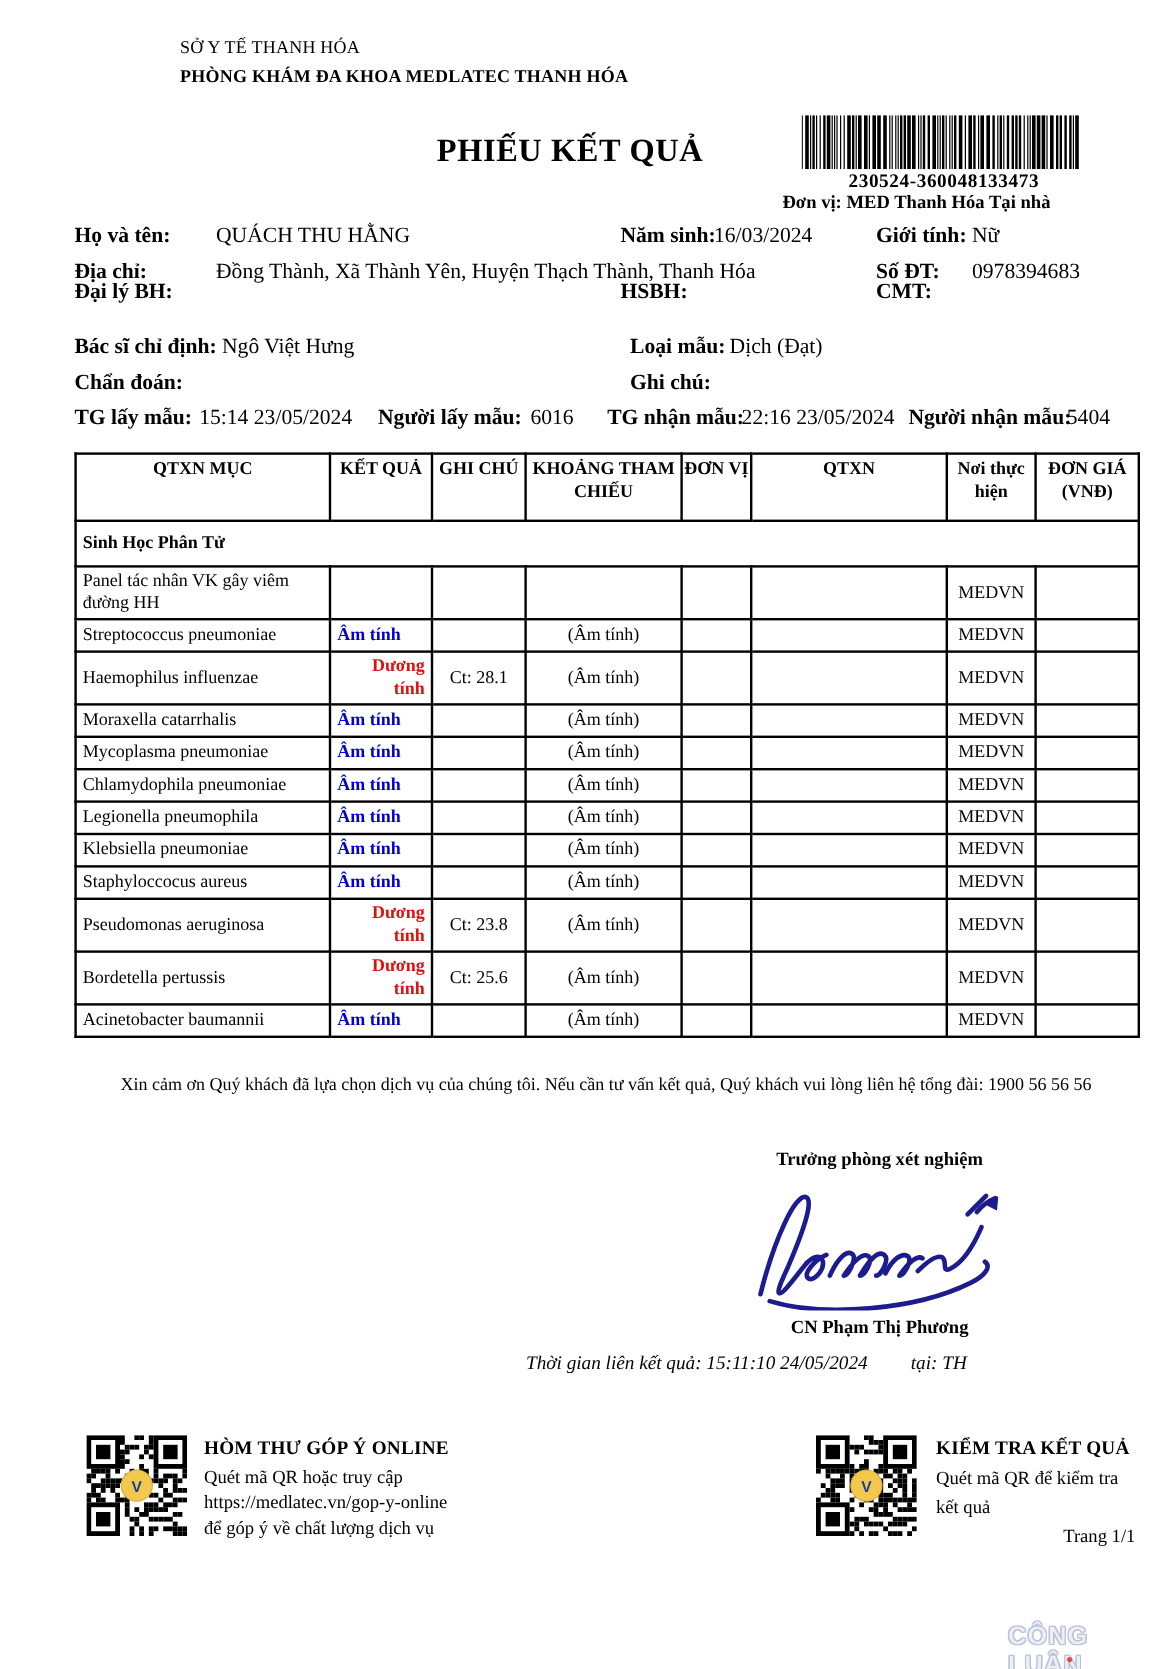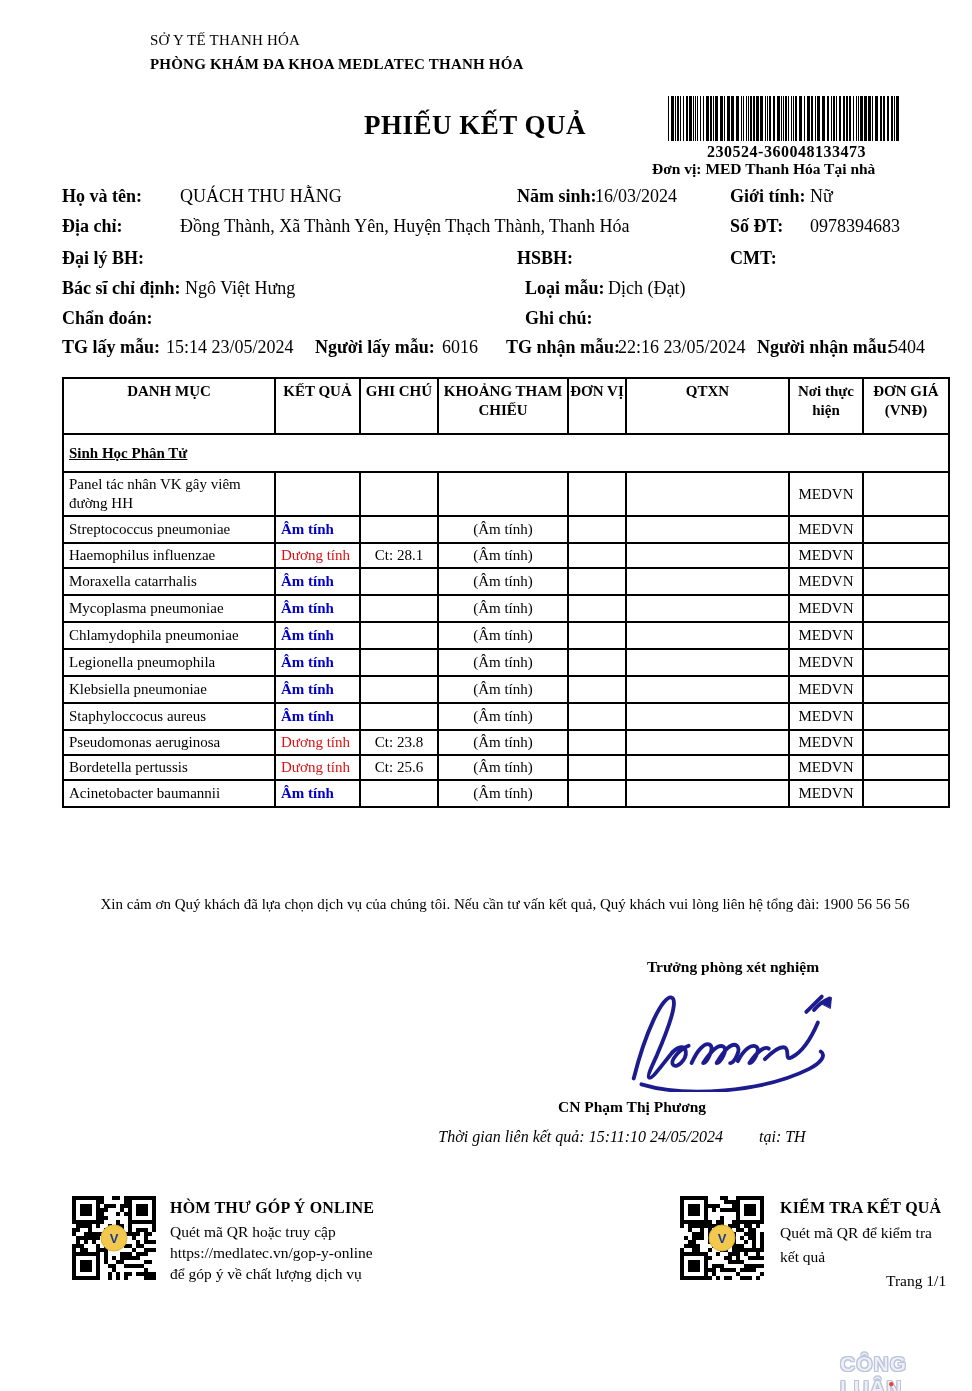--- a/index.html
+++ b/index.html
@@ -28,29 +28,29 @@
   .info .lbl { font-weight:bold; position:absolute; }
   .info .val { position:absolute; }
 
   
   .results { position:absolute; left:62px; top:377px; }
   table { border-collapse:collapse; table-layout:fixed; width:886px; }
   th, td { border:2px solid #000; font-size:15px; line-height:19px; }
   th { font-weight:bold; text-align:center; vertical-align:top; padding:3px 1px; height:56px; }
   td { padding:2px 5px; vertical-align:middle; }
   tr.single { height:27px; }
-  td.c-section { font-weight:bold; text-decoration:underline; padding:3px 5px; height:38px; }
+  td.c-section { font-weight:bold; padding:3px 5px; height:38px; }
   td.c-result.neg { color:var(--neg); font-weight:bold; }
-  td.c-result.pos { color:var(--pos); font-weight:normal; }
+  td.c-result.pos { color:var(--pos); font-weight:bold; text-align:right; }
   td.c-note, td.c-ref, td.c-site { text-align:center; }
 
   
   .thanks { font-size:15px; text-align:center; width:886px; white-space:nowrap; }
   .head-title { font-size:15.5px; font-weight:bold; text-align:center; width:350px; }
-  .head-name { font-size:15.5px; font-weight:bold; text-align:left; width:350px; }
+  .head-name { font-size:15.5px; font-weight:bold; text-align:center; width:350px; }
   .approval { font-size:16px; font-style:italic; text-align:center; width:580px; }
   .approval .gap { display:inline-block; width:28px; }
   .qr-title { font-size:16px; font-weight:bold; letter-spacing:.2px; }
   .qr-text { font-size:15.5px; line-height:21px; margin-top:4px; }
   .page-num { font-size:15.5px; }
   .watermark {
     font-family:"Liberation Sans",sans-serif; font-weight:bold; font-size:21px; letter-spacing:1px;
     color:#edeff5;
     text-shadow:0 0 1px #7a8cc0, 1px 1px 0 #c3cade, -1px -1px 0 #c3cade, 1px -1px 0 #c3cade, -1px 1px 0 #c3cade;
   }
@@ -157,21 +157,21 @@
       <span class="val" style="left:533px">16/03/2024</span>
       <span class="lbl" style="left:668px">Giới tính:</span>
       <span class="val" style="left:748px">Nữ</span>
     </div>
     <div class="row" style="top:32px;">
       <span class="lbl" style="left:0">Địa chỉ:</span>
       <span class="val" style="left:118px">Đồng Thành, Xã Thành Yên, Huyện Thạch Thành, Thanh Hóa</span>
       <span class="lbl" style="left:668px">Số ĐT:</span>
       <span class="val" style="left:748px">0978394683</span>
     </div>
-    <div class="row" style="top:64px;text-align:center;">
+    <div class="row" style="top:48px;text-align:center;">
       <span class="lbl" style="left:0">Đại lý BH:</span>
       <span class="lbl" style="left:455px">HSBH:</span>
       <span class="lbl" style="left:668px">CMT:</span>
     </div>
     <div class="row" style="top:94px;">
       <span class="lbl" style="left:0">Bác sĩ chỉ định:</span>
       <span class="val" style="left:123px">Ngô Việt Hưng</span>
       <span class="lbl" style="left:463px">Loại mẫu:</span>
       <span class="val" style="left:546px">Dịch (Đạt)</span>
     </div>
@@ -198,21 +198,21 @@
           <col style="width:85px">
           <col style="width:78px">
           <col style="width:130px">
         <col style="width:58px">
           <col style="width:163px">
           <col style="width:74px">
           <col style="width:86px">
       </colgroup>
       <thead>
           <tr id="results-head">
-            <th>DANH MỤC</th>
+            <th>QTXN MỤC</th>
             <th>KẾT QUẢ</th>
             <th>GHI CHÚ</th>
             <th>KHOẢNG THAM CHIẾU</th>
             <th>ĐƠN VỊ</th>
             <th>QTXN</th>
             <th>Nơi thực hiện</th>
             <th>ĐƠN GIÁ (VNĐ)</th>
           </tr>
         </thead>
       <tbody id="results-body">

